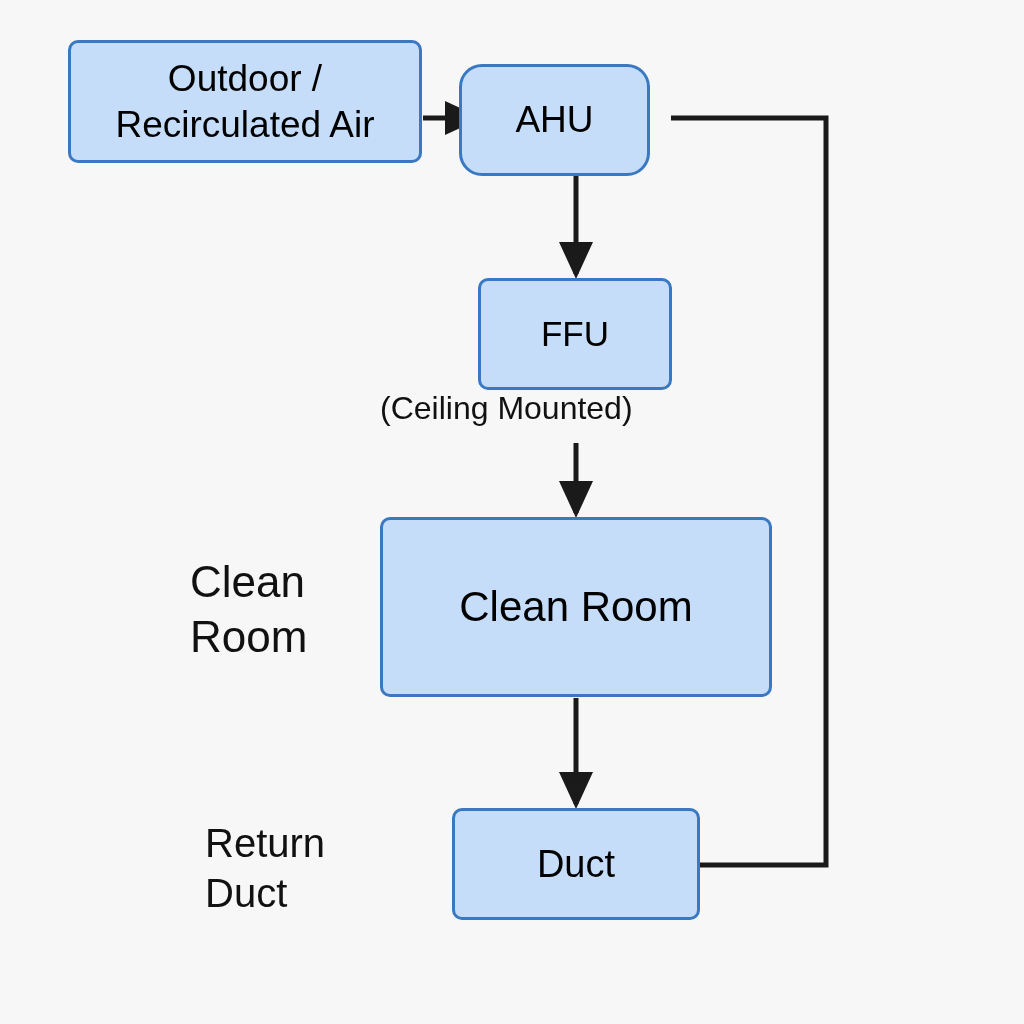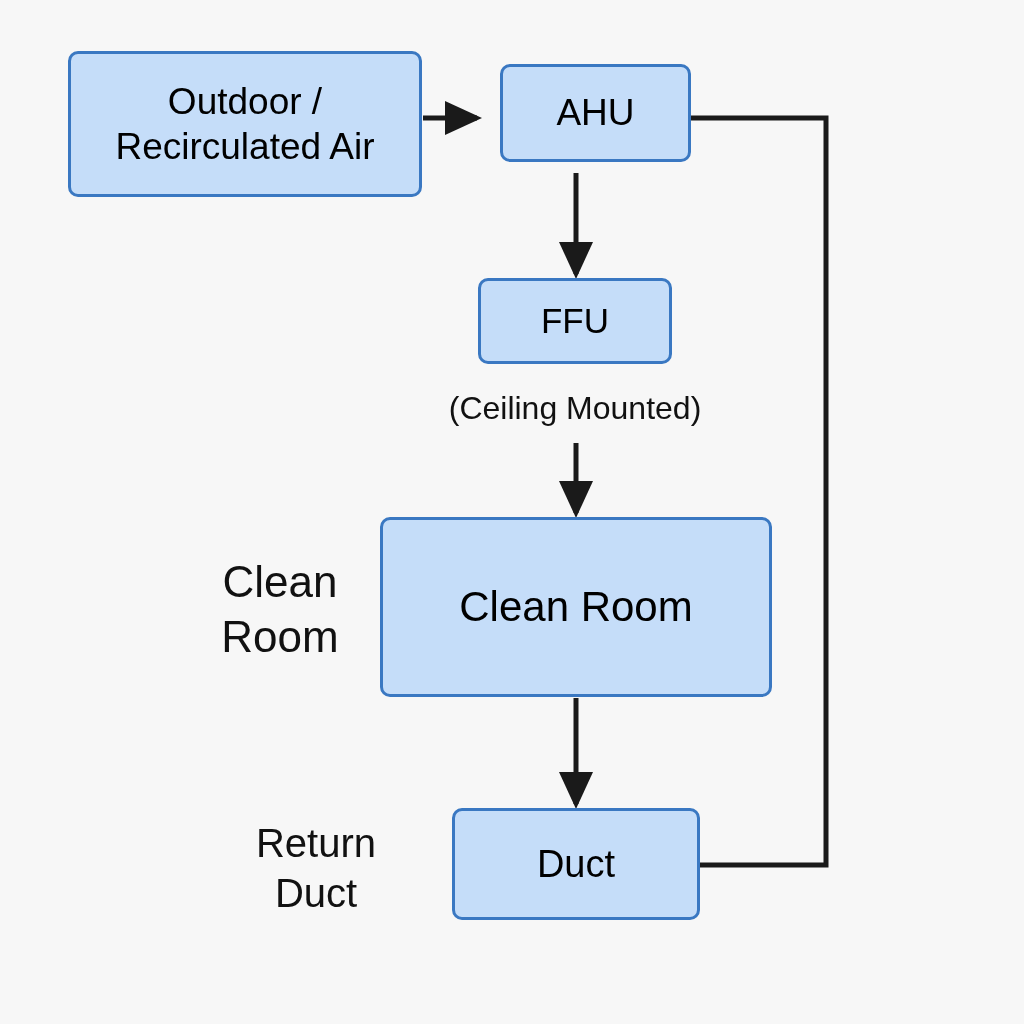--- a/index.html
+++ b/index.html
@@ -24,45 +24,46 @@
     display: flex;
     align-items: center;
     justify-content: center;
     color: #000000;
     text-align: center;
     line-height: 1.22;
     white-space: pre-line;
     z-index: 2;
   }
   #node-outdoor {
-    left: 68px;  top: 51px;  width: 354px; height: 146px;
+    left: 68px;  top: 40px;  width: 354px; height: 123px;
     font-size: 37px;
   }
   #node-ahu {
-    left: 500px; top: 64px;  width: 191px; height: 98px;
+    left: 459px; top: 64px;  width: 191px; height: 112px;
     font-size: 37px;
+    border-radius: 23px;
   }
   #node-ffu {
-    left: 478px; top: 278px; width: 194px; height: 86px;
+    left: 478px; top: 278px; width: 194px; height: 112px;
     font-size: 35px;
     text-align: right;
   }
   #node-cleanroom {
     left: 380px; top: 517px; width: 392px; height: 180px;
     font-size: 42px;
   }
   #node-duct {
     left: 452px; top: 808px; width: 248px; height: 112px;
     font-size: 38px;
   }
 
   .side-label {
     position: absolute;
     color: #111111;
-    text-align: center;
+    text-align: left;
     line-height: 1.26;
     white-space: pre-line;
     z-index: 3;
   }
   #label-ceiling-mounted {
     left: 380px; top: 388px; width: 390px;
     font-size: 32px;
   }
   #label-cleanroom-side {
     left: 190px; top: 554px; width: 180px;

